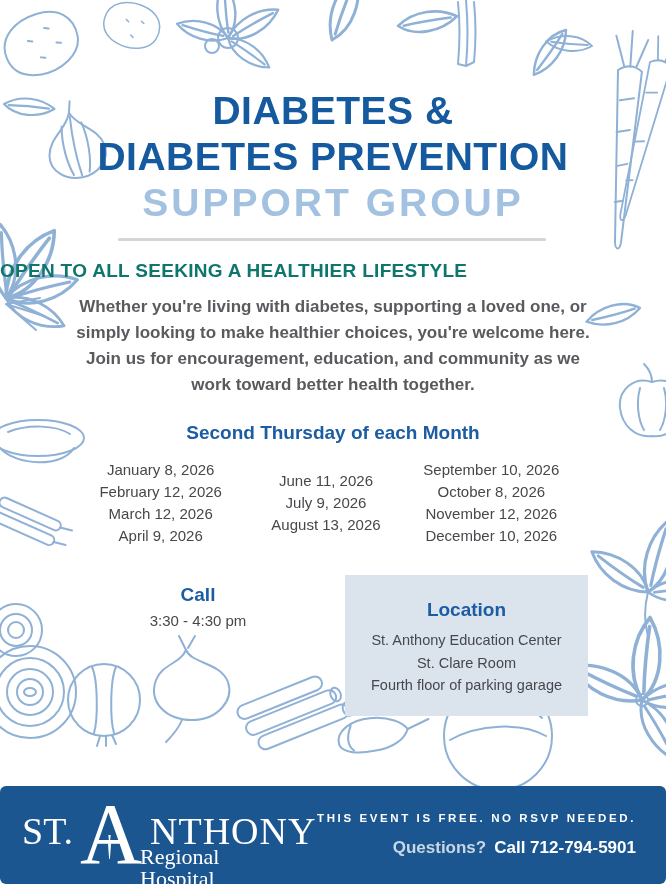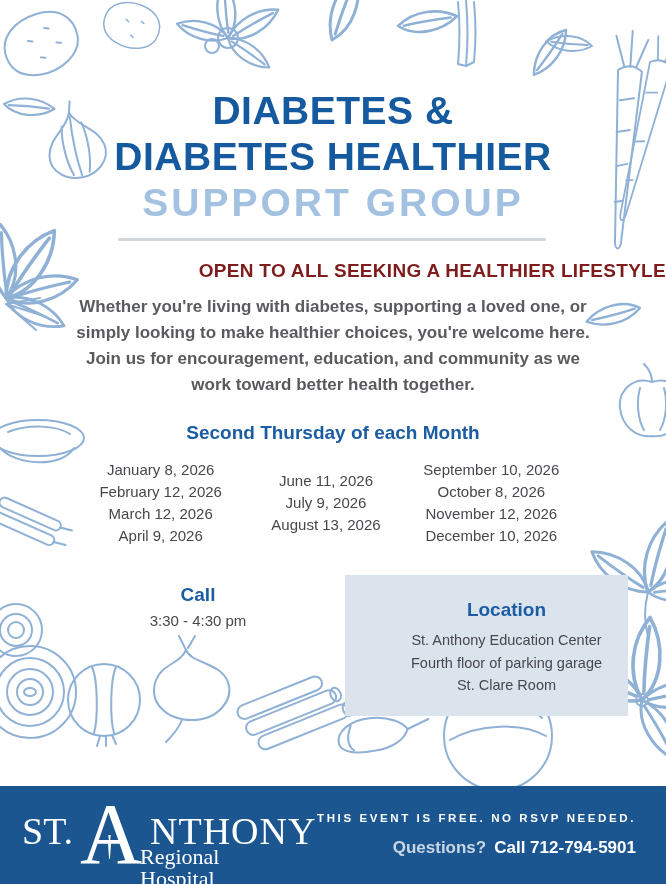--- a/index.html
+++ b/index.html
@@ -9,37 +9,37 @@
     font-family:"Liberation Sans",sans-serif;
   }
   
   .veg-layer{position:absolute;inset:0;z-index:0;}
   
   .content{position:absolute;inset:0;z-index:2;}
   .title-block{position:absolute;top:88px;left:0;right:0;text-align:center;
     font-weight:bold;font-size:39px;line-height:46px;color:#15599e;letter-spacing:.5px;}
   .title-light{color:#a3c1e1;letter-spacing:3px;}
   .divider{position:absolute;top:238px;left:118px;width:428px;height:3px;background:#d2d5d8;border-radius:2px;}
-  .subtitle{position:absolute;top:260px;left:0;right:0;text-align:right;
-    font-weight:bold;font-size:19px;color:#7f1d1d;letter-spacing:.3px;}
+  .subtitle{position:absolute;top:260px;left:0;right:0;text-align:left;
+    font-weight:bold;font-size:19px;color:#0f766e;letter-spacing:.3px;}
   .intro{position:absolute;top:294px;left:66px;right:66px;text-align:center;
     font-weight:bold;font-size:17px;line-height:26px;color:#595a5e;}
   .sched-heading{position:absolute;top:422px;left:0;right:0;text-align:center;
     font-weight:bold;font-size:19px;color:#1b5ca3;}
   .dates{position:absolute;top:459px;left:78px;right:92px;display:flex;align-items:center;}
   .date-col{flex:1;text-align:center;font-size:15px;line-height:22px;color:#46484c;}
   .time-block{position:absolute;top:584px;left:118px;width:160px;text-align:center;}
   .time-heading{font-weight:bold;font-size:19px;color:#1b5ca3;margin-bottom:6px;}
   .time-value{font-size:15px;color:#46484c;}
   .location-box{position:absolute;top:575px;left:345px;width:243px;height:141px;
-    background:#dbe3ed;text-align:center;z-index:2;padding-left:40px;}
+    background:#dbe3ed;text-align:center;z-index:2;}
   .location-heading{font-weight:bold;font-size:19px;color:#1b5ca3;margin:24px 0 8px 0;}
   .location-line{font-size:14.5px;line-height:22.5px;color:#46484c;}
   
-  .footer{position:absolute;left:0;bottom:0;width:666px;height:98px;background:#1b5690;z-index:3;}
+  .footer{position:absolute;left:0;bottom:0;width:666px;height:98px;background:#1b5690;z-index:3;border-radius:6px;}
   .logo{position:absolute;left:22px;top:8px;width:270px;height:84px;color:#ffffff;
     font-family:"Liberation Serif",serif;}
   .logo-st{position:absolute;left:0;top:18px;font-size:38px;line-height:1;}
   .logo-a{position:absolute;left:58px;top:-3px;font-size:86px;line-height:1;}
   .logo-cross{position:absolute;left:80px;top:36px;font-size:30px;line-height:1;}
   .logo-rest{position:absolute;left:128px;top:18px;font-size:38px;line-height:1;letter-spacing:1px;}
   .logo-tagline{position:absolute;left:118px;top:52px;font-size:22px;line-height:1;}
   .footer-right{position:absolute;right:30px;top:0;height:116px;text-align:right;color:#ffffff;}
   .footer-notice{margin-top:26px;font-weight:bold;font-size:11.5px;letter-spacing:2.6px;}
   .footer-questions{margin-top:14px;font-size:17px;font-weight:bold;}
@@ -188,21 +188,21 @@
         <use href="#leaf" transform="rotate(95) scale(1.5)"></use>
         <circle r="6"></circle>
       </g>
     </g>
   </svg>
 
   <div class="content">
 
     <div class="title-block">
       <div>DIABETES &amp;</div>
-      <div>DIABETES HEALTHIER</div>
+      <div>DIABETES PREVENTION</div>
       <div class="title-light">SUPPORT GROUP</div>
     </div>
 
     <div class="divider"></div>
 
     <div class="subtitle">OPEN TO ALL SEEKING A HEALTHIER LIFESTYLE</div>
 
     <div class="intro">Whether you're living with diabetes, supporting a loved one, or simply looking to make healthier choices, you're welcome here. Join us for encouragement, education, and community as we work toward better health together.</div>
 
     <div class="sched-heading">Second Thursday of each Month</div>
@@ -228,22 +228,22 @@
     </div>
 
     <div class="time-block">
       <div class="time-heading">Call</div>
       <div class="time-value">3:30 - 4:30 pm</div>
     </div>
 
     <div class="location-box">
       <div class="location-heading">Location</div>
       <div class="location-line">St. Anthony Education Center</div>
+      <div class="location-line">St. Clare Room</div>
       <div class="location-line">Fourth floor of parking garage</div>
-      <div class="location-line">St. Clare Room</div>
     </div>
   </div>
 
   <div class="footer">
     <div class="logo">
       <span class="logo-st">ST.</span>
       <span class="logo-a">A</span>
       <span class="logo-cross">†</span>
       <span class="logo-rest">NTHONY</span>
       <span class="logo-tagline">Regional Hospital</span>

